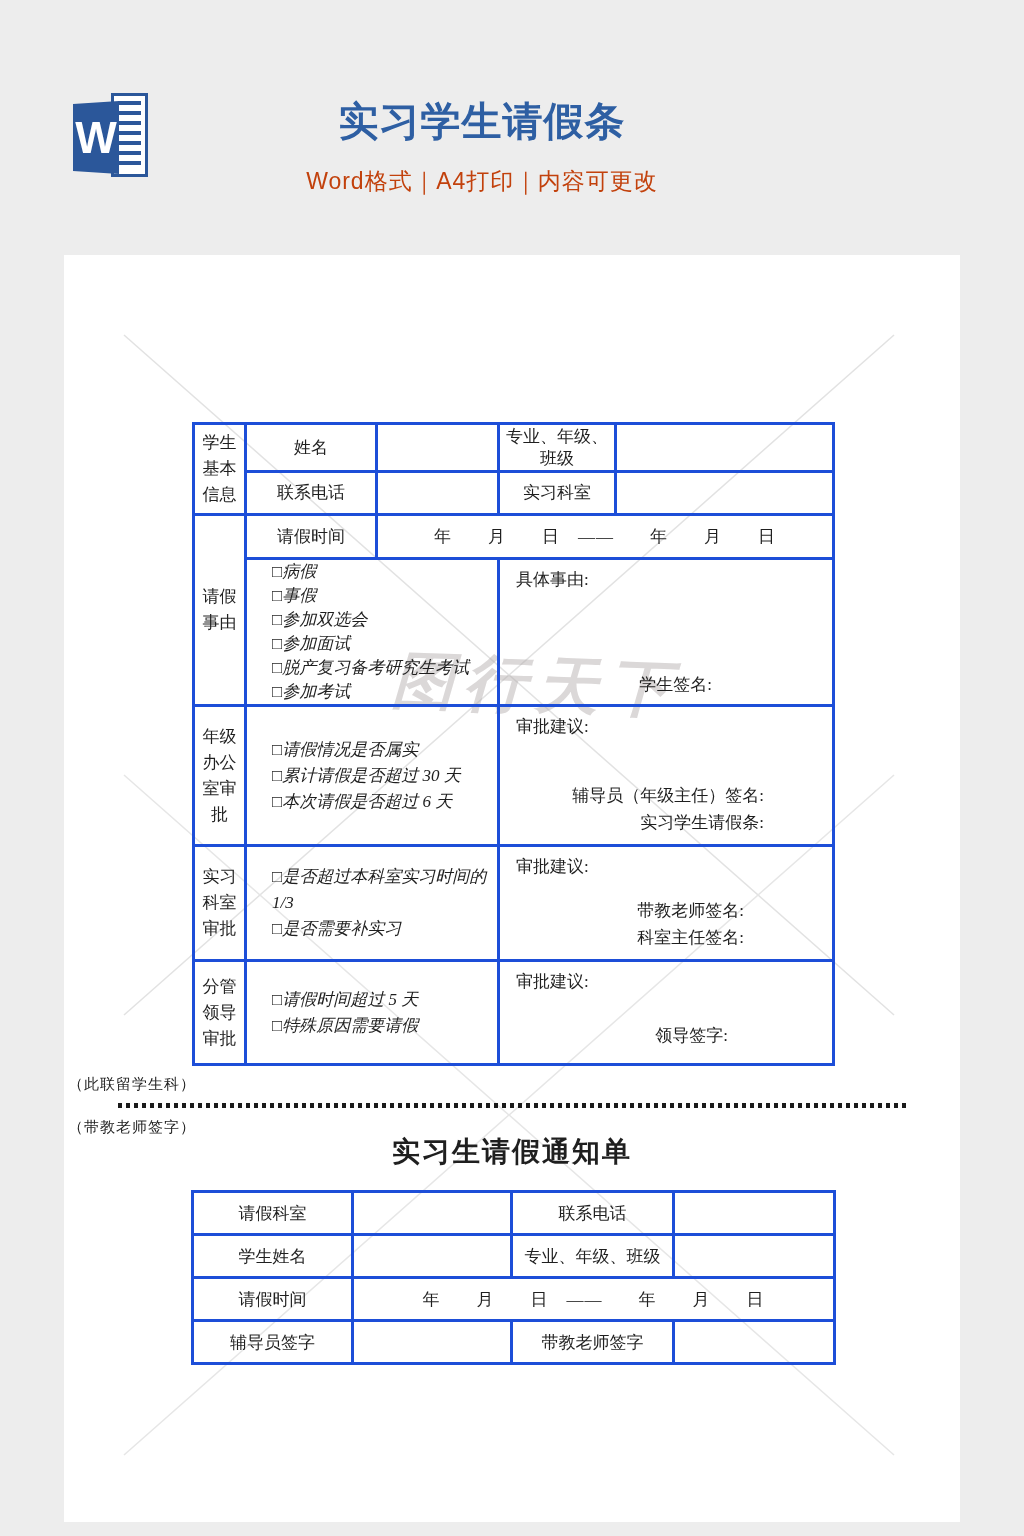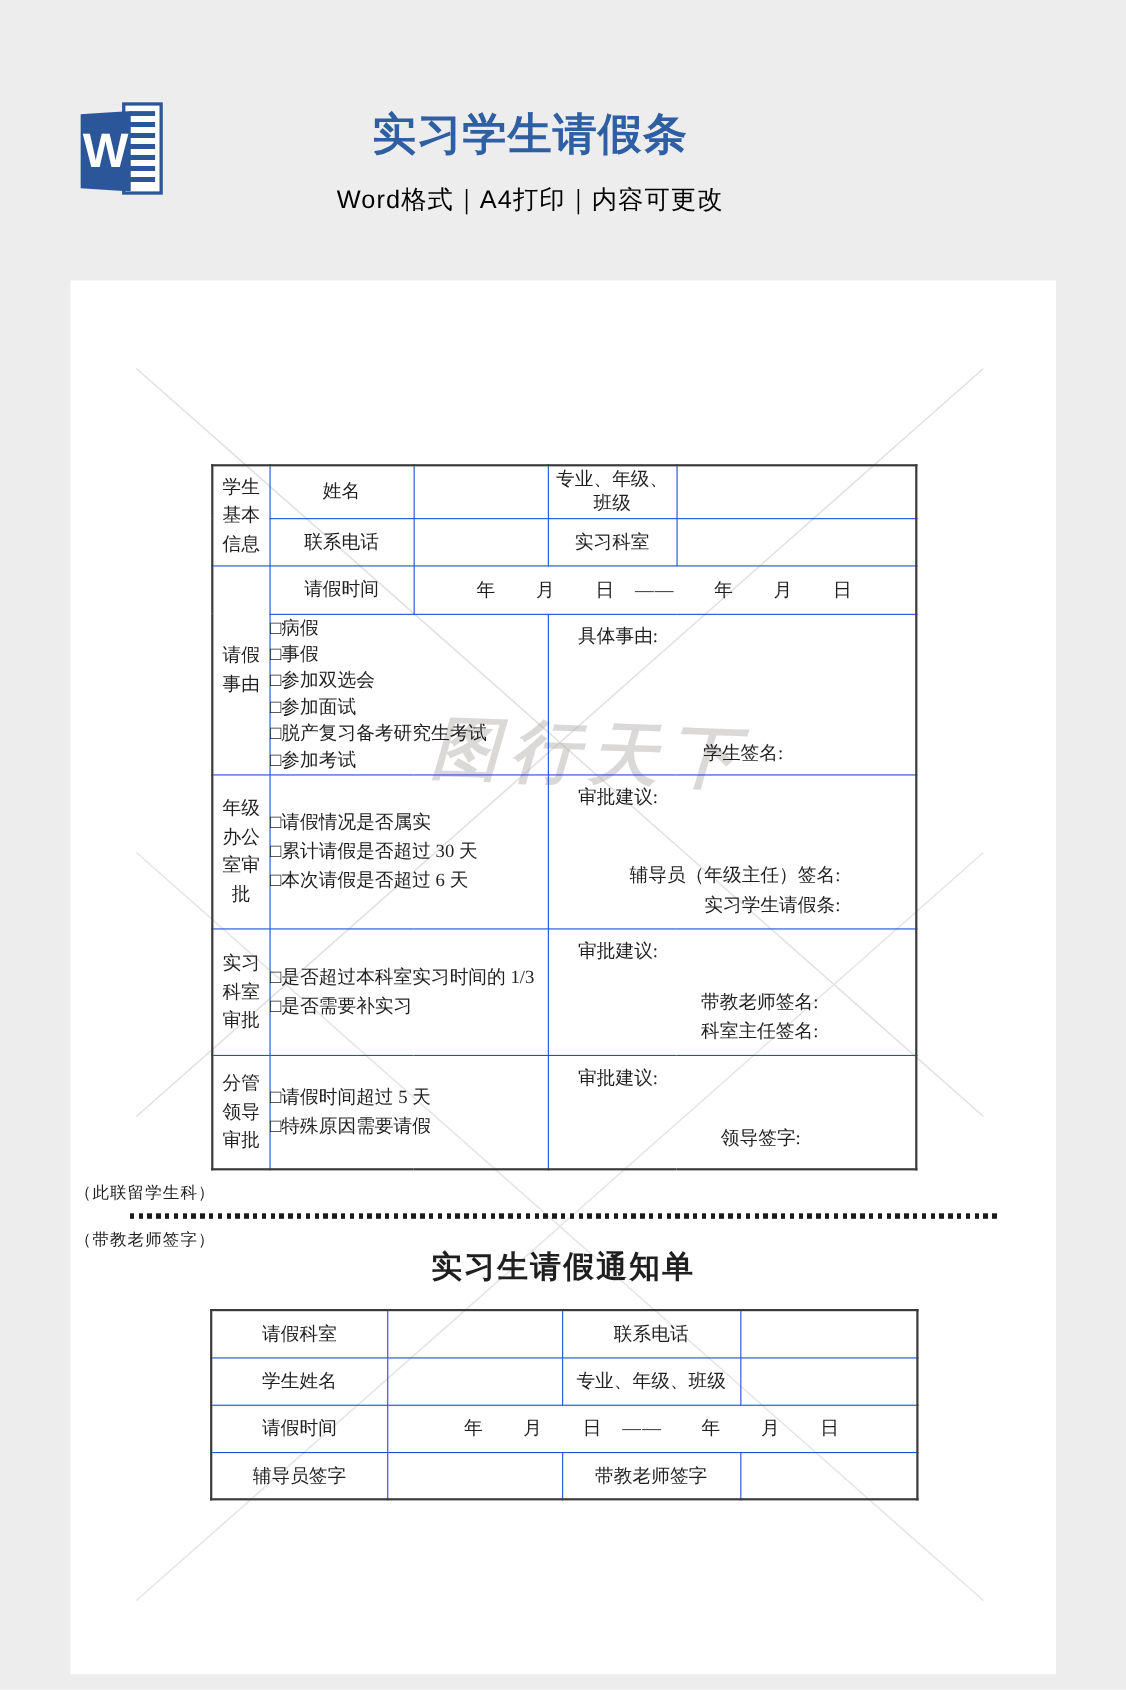--- a/index.html
+++ b/index.html
@@ -31,50 +31,50 @@
   .word-icon .cover span {
     color:#fff; font-family:"Liberation Sans","DejaVu Sans",sans-serif;
     font-weight:bold; font-size:44px; line-height:1;
   }
   .hdr-text {
     position:absolute; top:94px; left:0; width:920px;
     text-align:center; padding-left:44px;
     font-family:"Liberation Sans","DejaVu Sans",sans-serif;
   }
   .hdr-title { font-size:40px; font-weight:bold; color:#2e5fa3; letter-spacing:1px; }
-  .hdr-sub { margin-top:17px; font-size:23px; color:#000000; letter-spacing:1px; }
+  .hdr-sub { margin-top:17px; font-size:23px; color:#c2410c; letter-spacing:1px; }
   
   .page {
     position:absolute; left:64px; top:255px; width:896px; height:1267px;
     background:#ffffff;
   }
   .wm-lines { position:absolute; left:0; top:0; width:896px; height:1267px; pointer-events:none; }
   .wm-text {
     position:absolute; left:328px; top:388px; pointer-events:none;
     font-size:62px; font-weight:bold; font-style:italic;
     color:rgba(175,168,168,0.45); letter-spacing:10px; transform:rotate(2deg);
     font-family:"Liberation Serif","DejaVu Serif",serif;
   }
   .t1 { position:absolute; top:106px; left:0; width:100%; text-align:center;
         font-size:31px; font-weight:bold; letter-spacing:2px; }
   .t2 { position:absolute; top:878px; left:0; width:100%; text-align:center;
         font-size:28px; font-weight:bold; letter-spacing:2px; }
   
   table { border-collapse:collapse; table-layout:fixed; font-size:17px; color:#1f1f1f; }
-  td { border:1px solid #1d4ed8; vertical-align:middle; }
+  td { border:3px solid #1d4ed8; vertical-align:middle; }
   .tb1 { position:absolute; left:128px; top:167px; width:640px; border:2px solid #3a3a3a; }
   .tb2 { position:absolute; left:127px; top:935px; width:642px; border:2px solid #3a3a3a; }
   .pre { white-space:pre-line; }
   .sec { text-align:center; line-height:26px; }
   .lbl { text-align:center; line-height:22px; }
   .time-cell { text-align:center; letter-spacing:1px; }
-  .checks { padding-left:0; }
+  .checks { padding-left:25px;font-style:italic; }
   .checks .chk { line-height:26px; }
   .checks-tight .chk { line-height:24px; }
-  .adv { position:relative; vertical-align:top; padding:8px 0 0 27px;margin-top:44px; }
+  .adv { position:relative; vertical-align:top; padding:8px 0 0 16px;margin-top:44px; }
   .adv .signs { position:absolute; line-height:27px; text-align:right; }
   .signs-r4 { right:120px; bottom:6px; }
   .signs-r5 { right:68px;  bottom:8px; }
   .signs-r6 { right:88px;  bottom:8px; }
   .signs-r7 { right:104px; bottom:14px; }
   .tb2 td { height:43px; text-align:center; }
   
   .note { position:absolute; left:4px; font-size:15px; letter-spacing:1px; }
   .note1 { top:820px; }
   .note2 { top:863px; }

